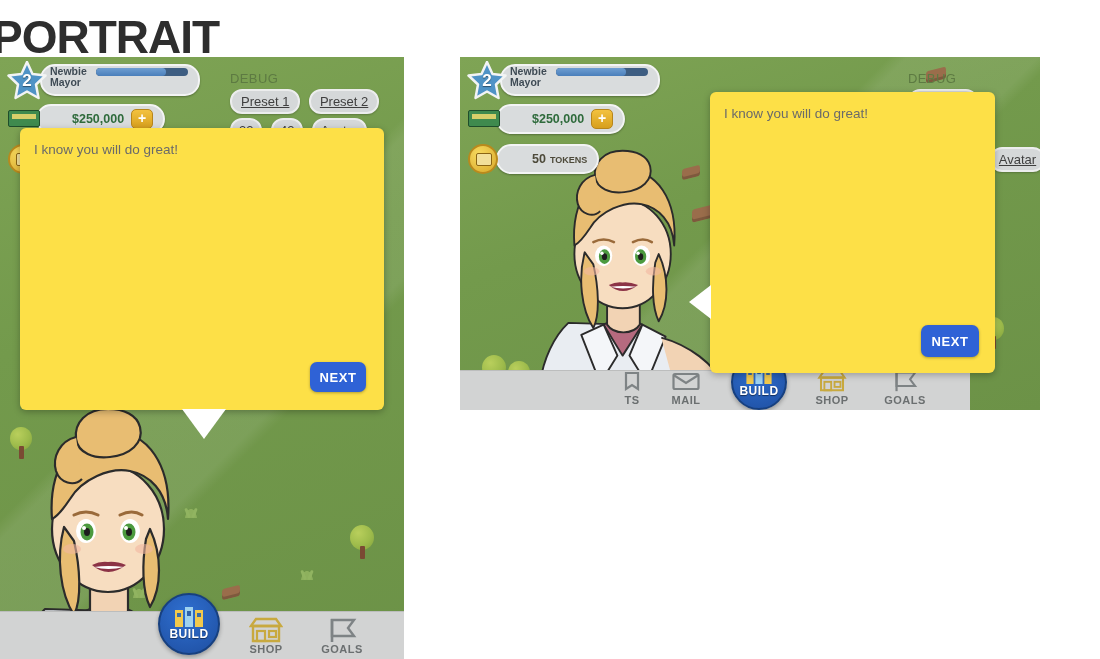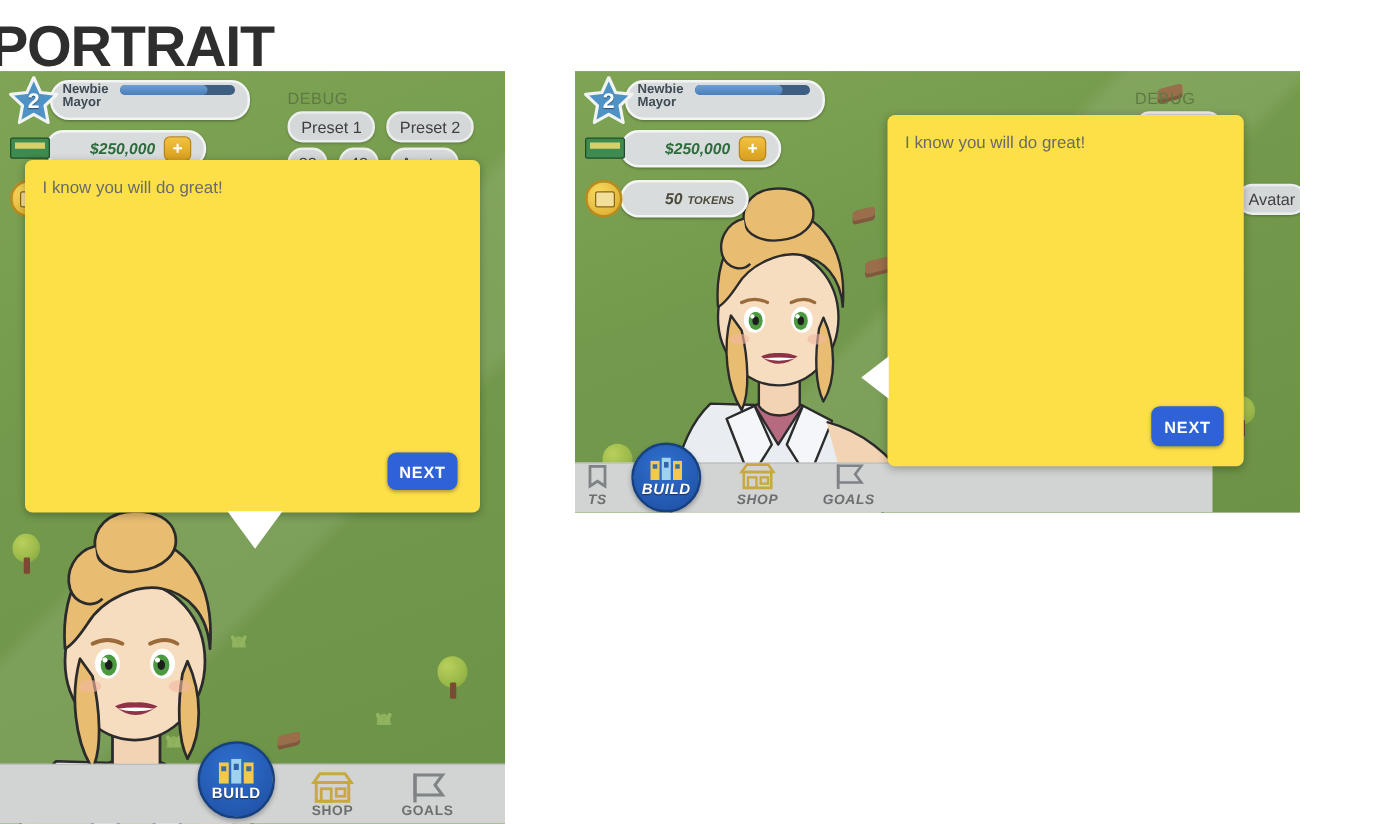--- a/index.html
+++ b/index.html
@@ -61,33 +61,33 @@
   .cash-icon{ position:absolute; left:2px; top:4px; width:34px; height:22px; z-index:3; }
   .cash-icon b{ position:absolute; left:0; top:3px; width:32px; height:17px; display:block;
     background:#3f8a4e; border:1.5px solid #1f4d2b; border-radius:2px; }
   .cash-icon i{ position:absolute; left:4px; top:7px; width:24px; height:5px; display:block;
     background:#d7cf6a; }
   .coin-icon{ position:absolute; left:2px; top:1px; width:30px; height:30px; z-index:3;
     border-radius:50%; background:radial-gradient(circle at 35% 30%,#f7da5e,#d9a92c);
     border:2px solid #b98a1d; }
   .coin-icon em{ position:absolute; left:6px; top:7px; width:16px; height:13px;
     border:1.5px solid #8a6513; border-radius:2px; background:#f2e09a; display:block; }
-  .amount{ font-size:12.5px; font-weight:bold; color:#2f6b3c;font-style:italic; }
+  .amount{ font-size:12.5px; font-weight:bold; color:#2f6b3c; }
   .amount.tok{ color:#4d4a3a; }
   .amount.tok u{ font-size:9px; text-decoration:none; }
   .plusbtn{ margin-left:7px; width:22px; height:20px; border-radius:5px;
     background:linear-gradient(#f3c23f,#d79f1d); border:1.5px solid #b8851a;
     color:#fff; font-size:14px; font-weight:bold; line-height:17px; text-align:center; }
 
   
   .debug{ position:absolute; z-index:5; }
   .debug-title{ color:#5d7a42; font-size:13px; letter-spacing:.4px; margin-bottom:3px; }
   .dbtn{ display:inline-block; background:#d5d8d9; border:2px solid #eceded;
     border-radius:12px; color:#3f3f3f; font-size:13px; padding:3px 9px;
-    margin:0 4px 4px 0; box-shadow:0 1px 2px rgba(0,0,0,.22); }
+    margin:0 4px 4px 0; box-shadow:0 1px 2px rgba(0,0,0,.22);text-decoration:underline; }
   .dbtn.sm{ padding:3px 7px; }
 
   
   .avatar{ position:absolute; z-index:4; }
   .avatar svg{ display:block; }
 
   
   .navbar{ position:absolute; z-index:7; background:#d2d3d3;
     border-top:1px solid #bcbdbd; display:flex; align-items:flex-end; }
   .nav-item{ flex:0 0 auto; text-align:center; color:#6b6f70;
@@ -374,28 +374,37 @@
           <path d="M84 136 Q96 130 108 136" stroke="#9a6a3a" stroke-width="3" fill="none" stroke-linecap="round"></path>
           <path d="M130 136 Q142 130 152 136" stroke="#9a6a3a" stroke-width="3" fill="none" stroke-linecap="round"></path>
           <path d="M102 186 Q118 200 136 186 Q126 182 118 183 Q110 182 102 186 Z" fill="#8c3346"></path>
           <path d="M104 188 Q118 192 134 188 Q118 186 104 188 Z" fill="#ffffff"></path>
           <ellipse cx="82" cy="170" rx="9" ry="5" fill="#f2b8a0" opacity=".6"></ellipse>
           <ellipse cx="154" cy="170" rx="9" ry="5" fill="#f2b8a0" opacity=".6"></ellipse>
         </g>
       </svg>
     </div>
 
-    <div class="navbar" style="left:0;bottom:0;width:510px;height:40px;font-style:italic;">
+    <div class="navbar" style="left:0;bottom:0;width:510px;height:40px;padding-left:154px;">
       <div class="nav-item" style="width:36px;">
         <div class="nav-ico">
           <svg width="20" height="20" viewBox="0 0 20 20" aria-hidden="true">
             <path d="M4 2 L16 2 L16 18 L10 14 L4 18 Z" fill="none" stroke="#7e8385" stroke-width="2.2"></path>
           </svg>
         </div>
         <span>TS</span>
+      </div>
+      <div class="nav-item" style="width:72px;">
+        <div class="nav-ico">
+          <svg width="28" height="20" viewBox="0 0 28 20" aria-hidden="true">
+            <rect x="1.5" y="3" width="25" height="15" rx="1.5" fill="none" stroke="#7e8385" stroke-width="2.2"></rect>
+            <path d="M1.5 4 L14 12 L26.5 4" fill="none" stroke="#7e8385" stroke-width="2.2"></path>
+          </svg>
+        </div>
+        <span>MAIL</span>
       </div>
       <div class="nav-item build" style="width:74px;height:40px;">
         <div class="build-circle" style="width:56px;height:56px;top:-16px;">
           <svg width="26" height="18" viewBox="0 0 28 20" aria-hidden="true">
             <rect x="0" y="3" width="8" height="17" fill="#f2c94c"></rect>
             <rect x="10" y="0" width="8" height="20" fill="#9fd2ef"></rect>
             <rect x="20" y="3" width="8" height="17" fill="#f2c94c"></rect>
             <rect x="2" y="6" width="4" height="4" fill="#3b6ea8"></rect>
             <rect x="22" y="6" width="4" height="4" fill="#3b6ea8"></rect>
             <rect x="12" y="4" width="4" height="5" fill="#2f62a8"></rect>

